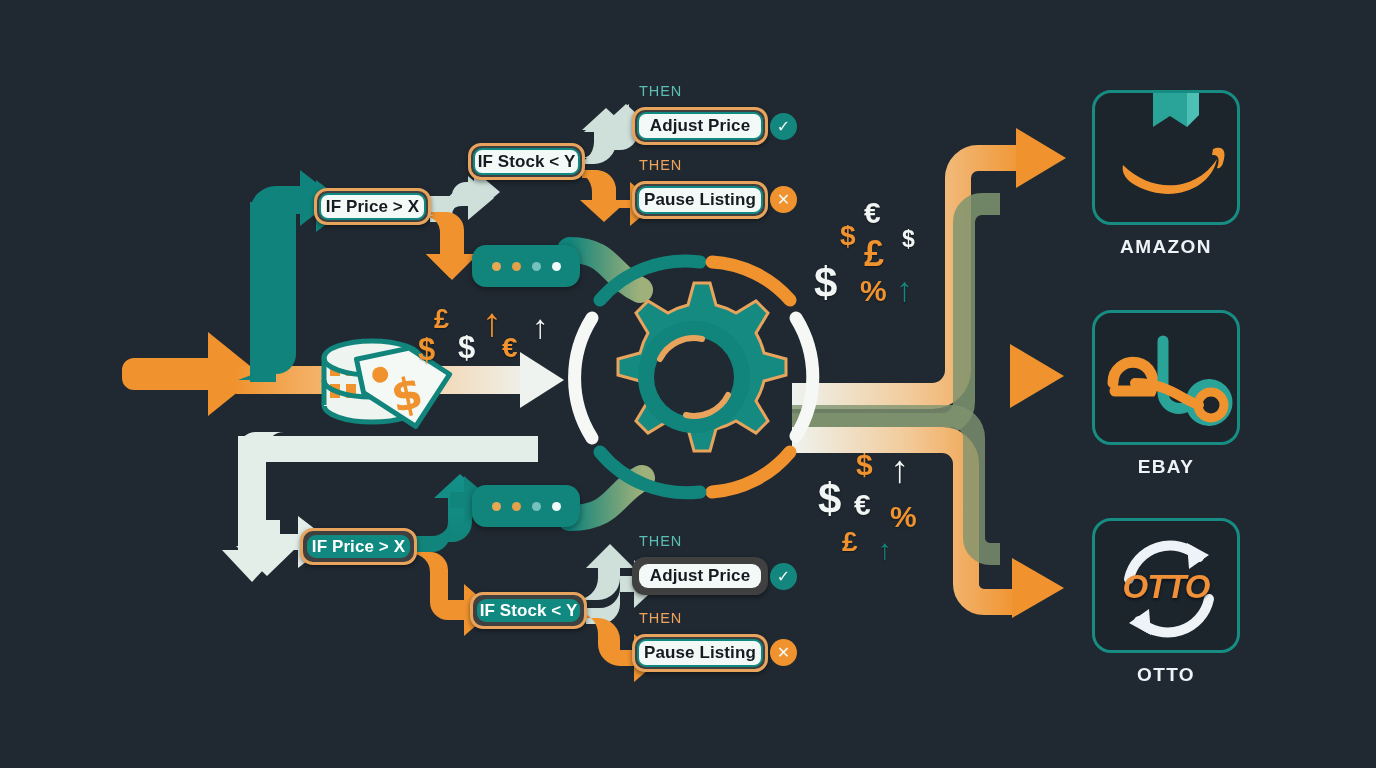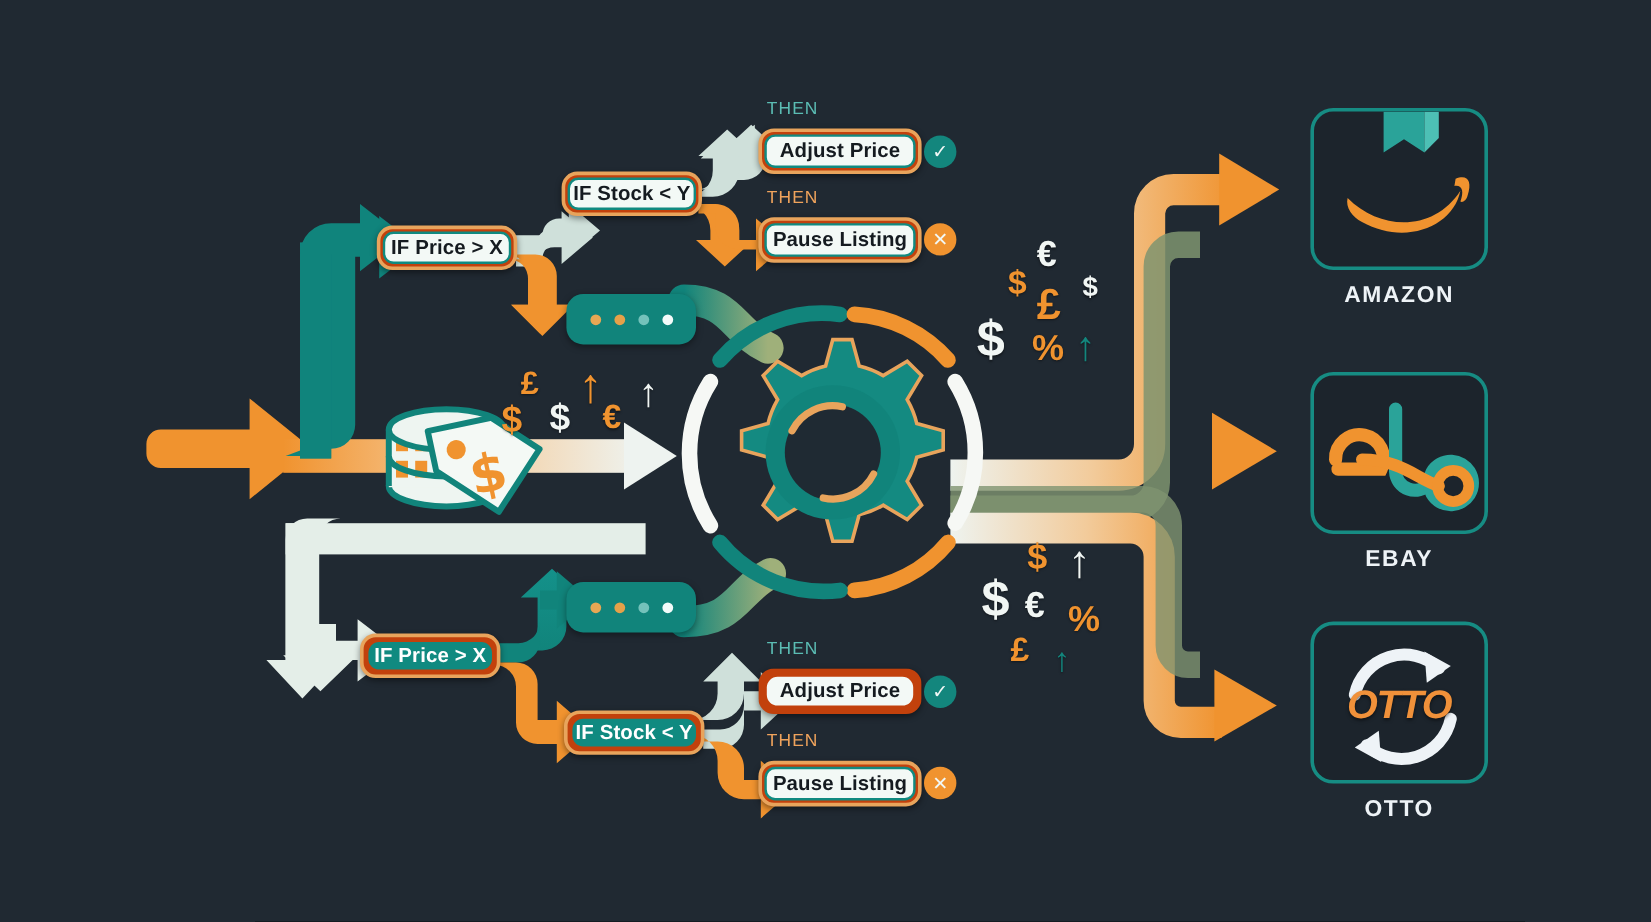--- a/index.html
+++ b/index.html
@@ -7,21 +7,21 @@
   #stage{
     position:relative;width:1376px;height:768px;overflow:hidden;
     background:#202932;
   }
   #stage svg.layer{position:absolute;left:0;top:0;width:1376px;height:768px;}
   .node{
     position:absolute;box-sizing:border-box;
     display:flex;align-items:center;justify-content:center;
     border-radius:13px;
     border:3px solid #e8a45c;
-    background:#c2410c;
+    background:#404040;
     box-shadow:0 2px 5px rgba(0,0,0,.45);
   }
   .node .inner{
     width:calc(100% - 8px);height:calc(100% - 8px);
     border-radius:9px;
     display:flex;align-items:center;justify-content:center;
     font-size:17px;font-weight:700;letter-spacing:.1px;
   }
   .node.light .inner{background:#f3f9f6;color:#151b20;border:2.5px solid #108a80;}
   .node.teal .inner{background:#108a80;color:#ffffff;border:none;}

